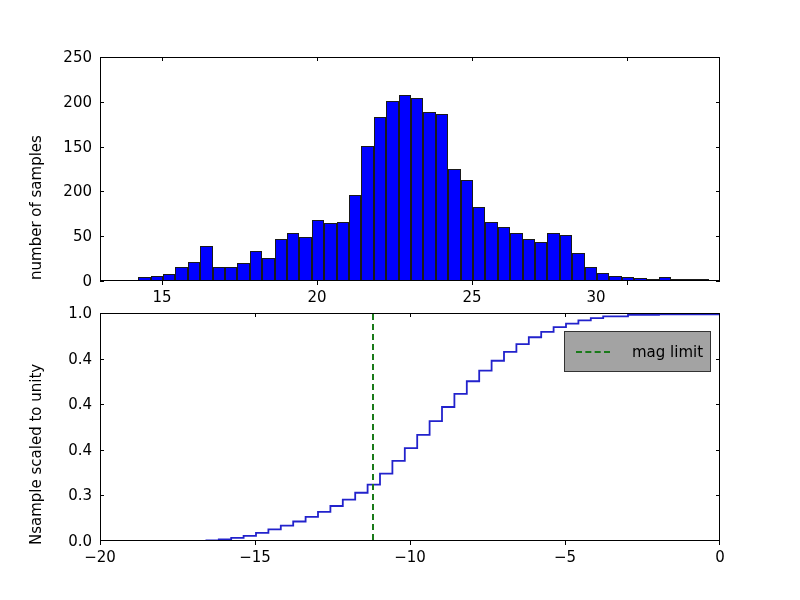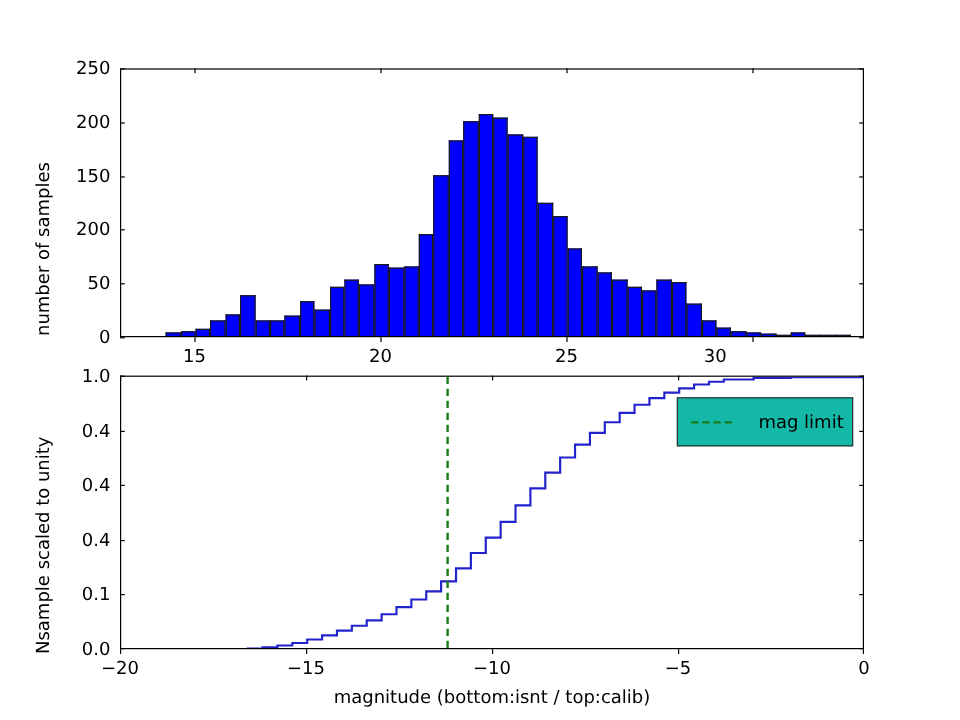--- a/index.html
+++ b/index.html
@@ -32,21 +32,21 @@
        box-sizing:border-box;}
 
   
   .stepsvg{position:absolute;left:0;top:0;}
 
   
   #maglimit{position:absolute;top:0;bottom:0;width:0;border-left:2px dashed #1a7a1a;}
 
   
   #legend{position:absolute;left:463px;top:17px;width:147px;height:41px;
-          background:#14b8a6;border:1px solid #333333;box-sizing:border-box;
+          background:#a3a3a3;border:1px solid #333333;box-sizing:border-box;
           display:flex;align-items:center;}
   #legend .lgline{width:34px;height:0;border-top:2px dashed #1a7a1a;margin-left:11px;}
   #legend .lglabel{font-size:15px;color:#000000;margin-left:22px;}
 </style>
 </head>
 <body>
 
 <div id="figure">
 
 
@@ -172,22 +172,21 @@
       <div class="tick tick-y" style="left: 100px; top: 313px;"></div>
       <div class="tick tick-y" style="left: 716px; top: 313px;"></div>
     </div>
   <div id="cum-ticklabels">
       <div class="txt ticklabel" style="left: 100px; top: 548px; transform: translateX(-50%);">−20</div>
       <div class="txt ticklabel" style="left: 255px; top: 548px; transform: translateX(-50%);">−15</div>
       <div class="txt ticklabel" style="left: 410px; top: 548px; transform: translateX(-50%);">−10</div>
       <div class="txt ticklabel" style="left: 565px; top: 548px; transform: translateX(-50%);">−5</div>
       <div class="txt ticklabel" style="left: 720px; top: 548px; transform: translateX(-50%);">0</div>
       <div class="txt ticklabel" style="left: 92px; top: 541px; transform: translate(-100%, -50%);">0.0</div>
-      <div class="txt ticklabel" style="left: 92px; top: 495.4px; transform: translate(-100%, -50%);">0.1</div>
+      <div class="txt ticklabel" style="left: 92px; top: 495.4px; transform: translate(-100%, -50%);">0.3</div>
       <div class="txt ticklabel" style="left: 92px; top: 449.8px; transform: translate(-100%, -50%);">0.4</div>
       <div class="txt ticklabel" style="left: 92px; top: 404.2px; transform: translate(-100%, -50%);">0.4</div>
       <div class="txt ticklabel" style="left: 92px; top: 358.6px; transform: translate(-100%, -50%);">0.4</div>
       <div class="txt ticklabel" style="left: 92px; top: 313px; transform: translate(-100%, -50%);">1.0</div>
     </div>
   <div class="txt axlabel rot" id="cum-ylabel" style="left:27px;top:545px;">Nsample scaled to unity</div>
-  <div class="txt axlabel" id="cum-xlabel" style="left:410px;top:572px;transform:translateX(-50%);">magnitude (bottom:isnt / top:calib)</div>
 
 </div>
 
 </body></html>

